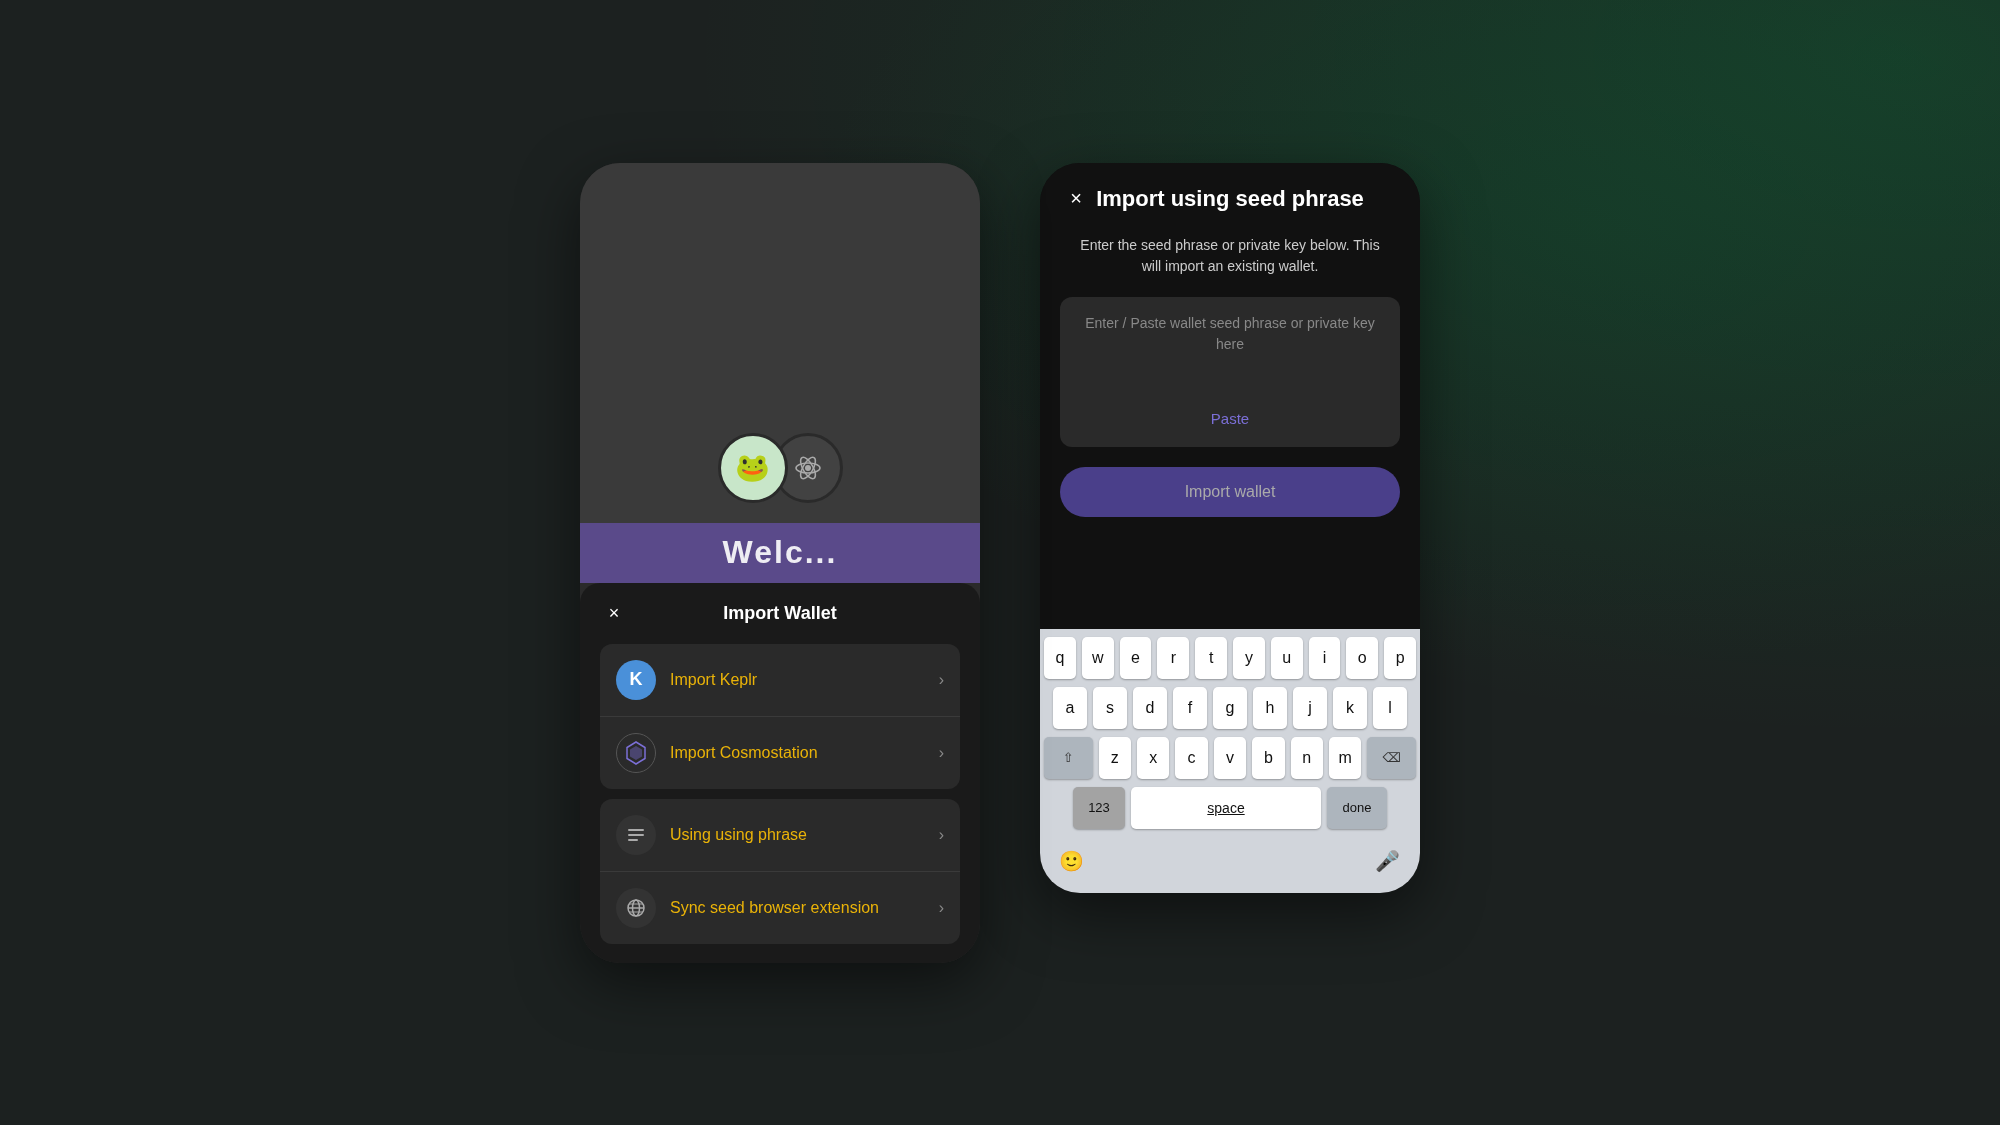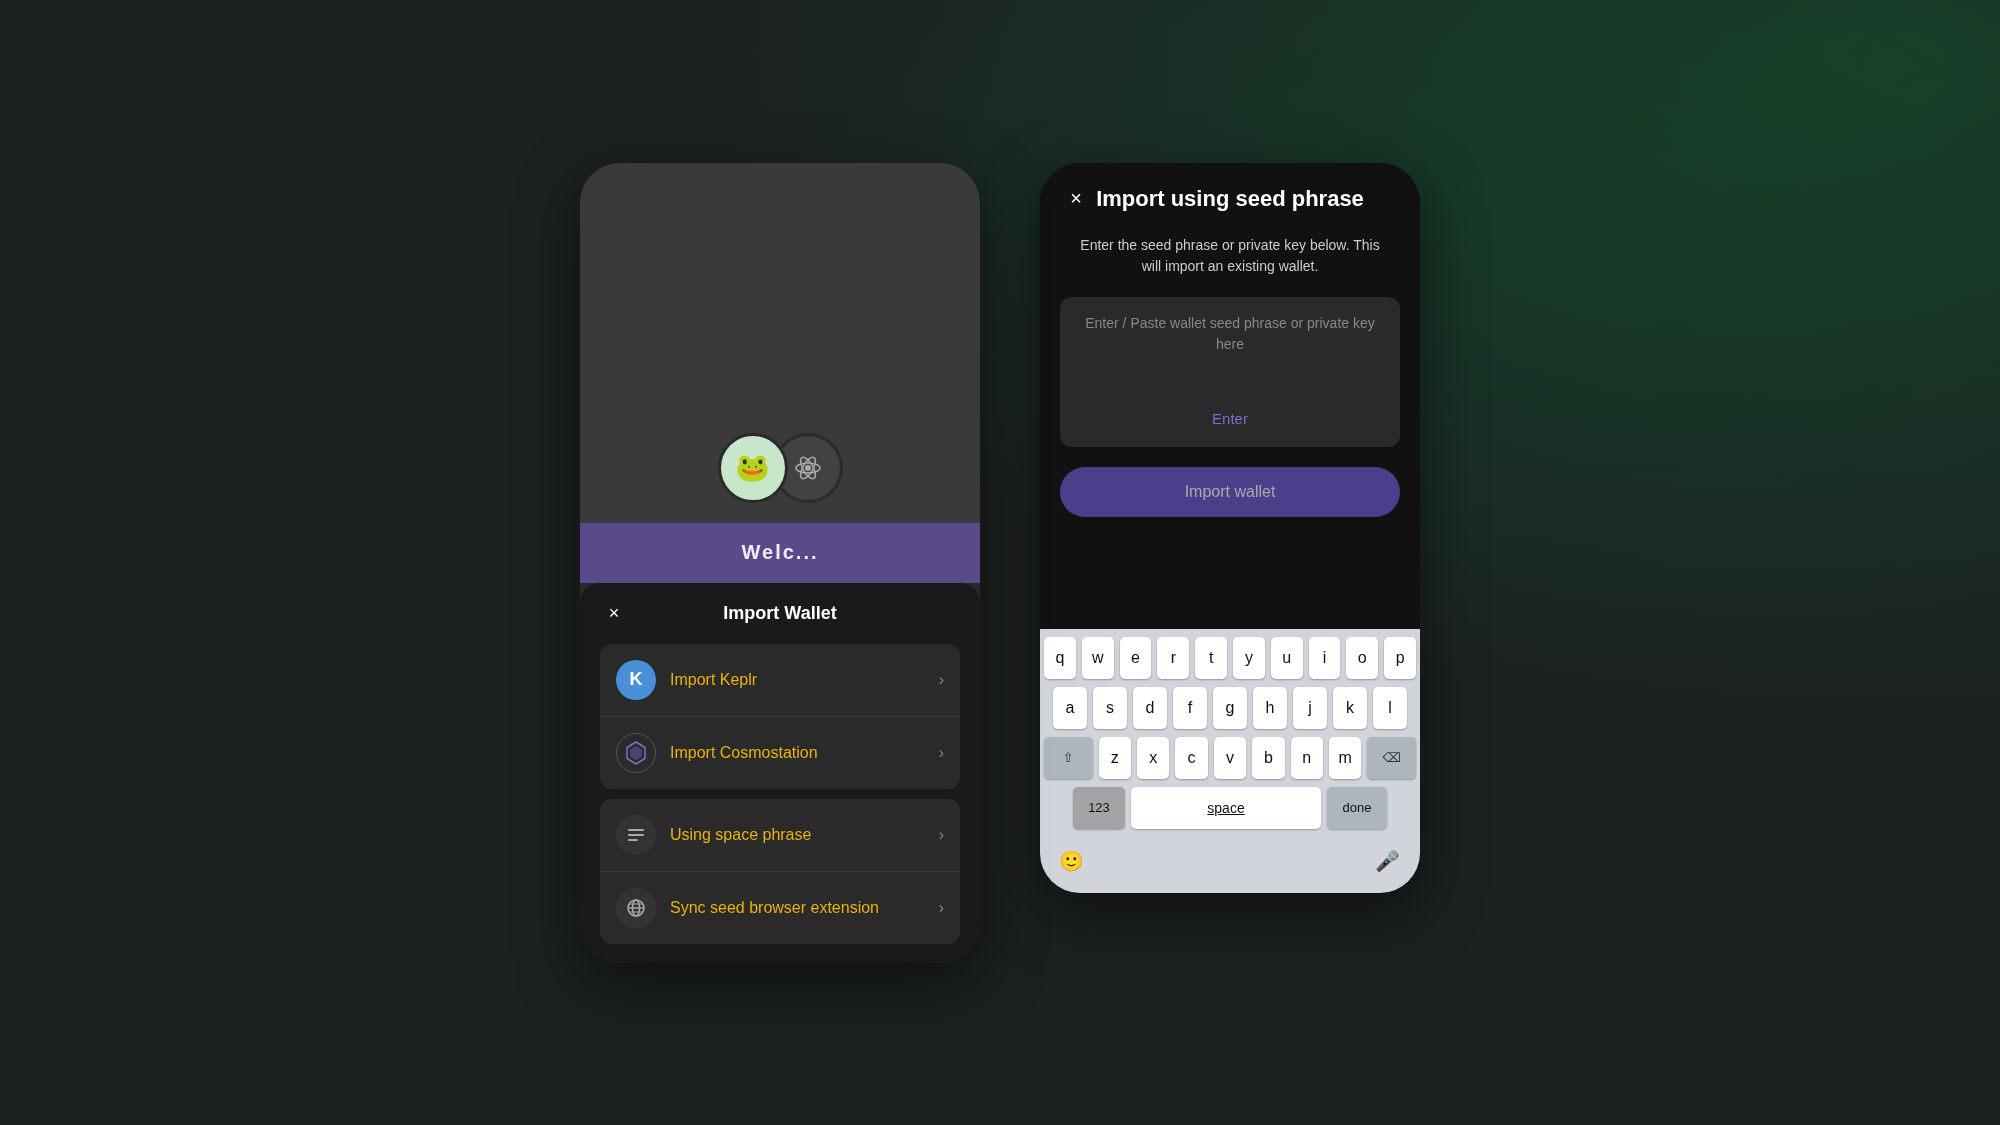--- a/index.html
+++ b/index.html
@@ -76,21 +76,21 @@
     .welcome-bar {
       background: #5a4a8a;
       height: 60px;
       display: flex;
       align-items: center;
       justify-content: center;
       overflow: hidden;
     }
     .welcome-text {
       color: white;
-      font-size: 20px;
+      font-size: 32px;
       font-weight: 700;
       letter-spacing: 2px;
       opacity: 0.9;
     }
     .bottom-sheet {
       background: #1a1a1a;
       border-radius: 20px 20px 0 0;
       padding: 20px;
       height: 380px;
     }
@@ -374,21 +374,21 @@
 
         <div class="menu-group">
           <div class="menu-item">
             <div class="menu-icon seed">
               <svg width="20" height="20" viewBox="0 0 20 20" fill="none">
                 <rect x="2" y="4" width="16" height="2" rx="1" fill="#aaa"></rect>
                 <rect x="2" y="9" width="16" height="2" rx="1" fill="#aaa"></rect>
                 <rect x="2" y="14" width="10" height="2" rx="1" fill="#aaa"></rect>
               </svg>
             </div>
-            <span class="menu-label">Using space phrase</span>
+            <span class="menu-label">Using using phrase</span>
             <span class="chevron">›</span>
           </div>
           <div class="menu-item">
             <div class="menu-icon browser">
               <svg width="20" height="20" viewBox="0 0 20 20" fill="none">
                 <circle cx="10" cy="10" r="8" stroke="#aaa" stroke-width="1.5" fill="none"></circle>
                 <ellipse cx="10" cy="10" rx="3.5" ry="8" stroke="#aaa" stroke-width="1.5" fill="none"></ellipse>
                 <line x1="2" y1="10" x2="18" y2="10" stroke="#aaa" stroke-width="1.5"></line>
                 <line x1="3" y1="6" x2="17" y2="6" stroke="#aaa" stroke-width="1"></line>
                 <line x1="3" y1="14" x2="17" y2="14" stroke="#aaa" stroke-width="1"></line>
@@ -407,21 +407,21 @@
       <div class="seed-header">
         <div class="close-btn-right">×</div>
         <span class="seed-title">Import using seed phrase</span>
       </div>
 
       <p class="seed-description">Enter the seed phrase or private key below. This will import an existing wallet.</p>
 
       <div class="seed-textarea-container">
         <span class="seed-placeholder">Enter / Paste wallet seed phrase or private key here</span>
         <div style="display:flex; justify-content:center;">
-          <span class="paste-btn">Enter</span>
+          <span class="paste-btn">Paste</span>
         </div>
       </div>
 
       <div class="import-btn">Import wallet</div>
     </div>
 
     <div class="keyboard">
       <div class="kb-row">
         <div class="kb-key">q</div>
         <div class="kb-key">w</div>

